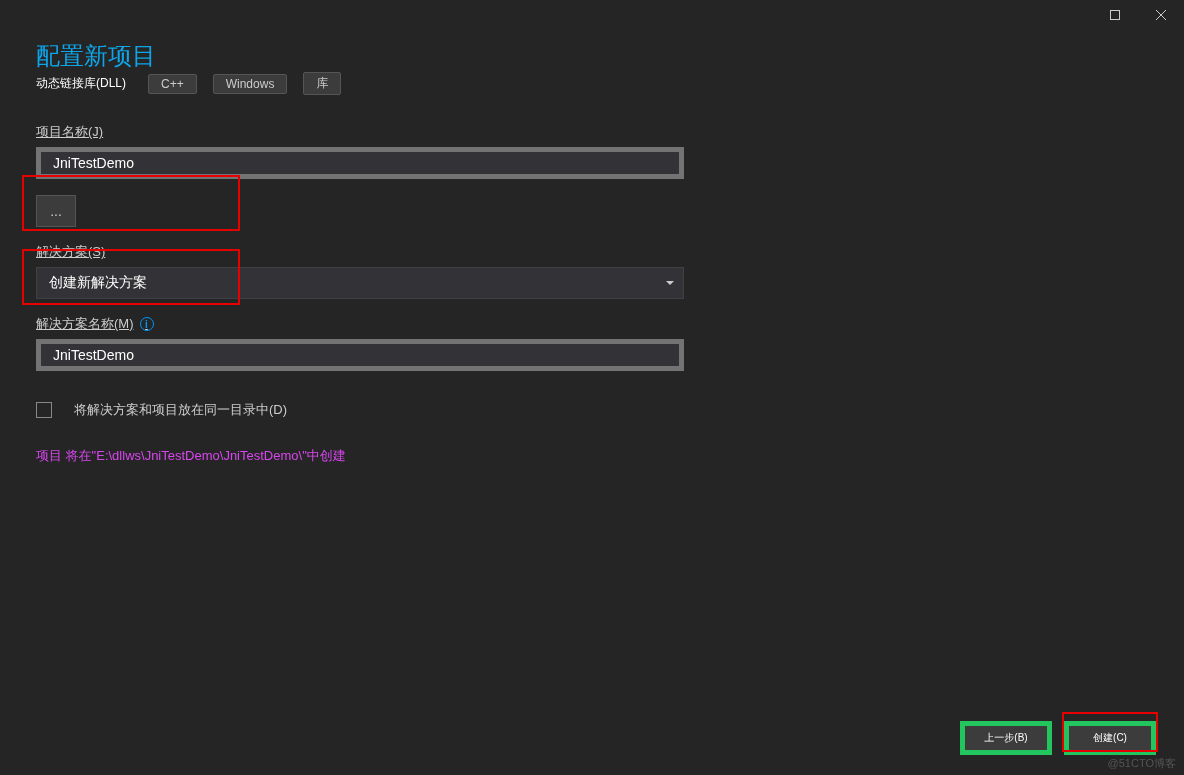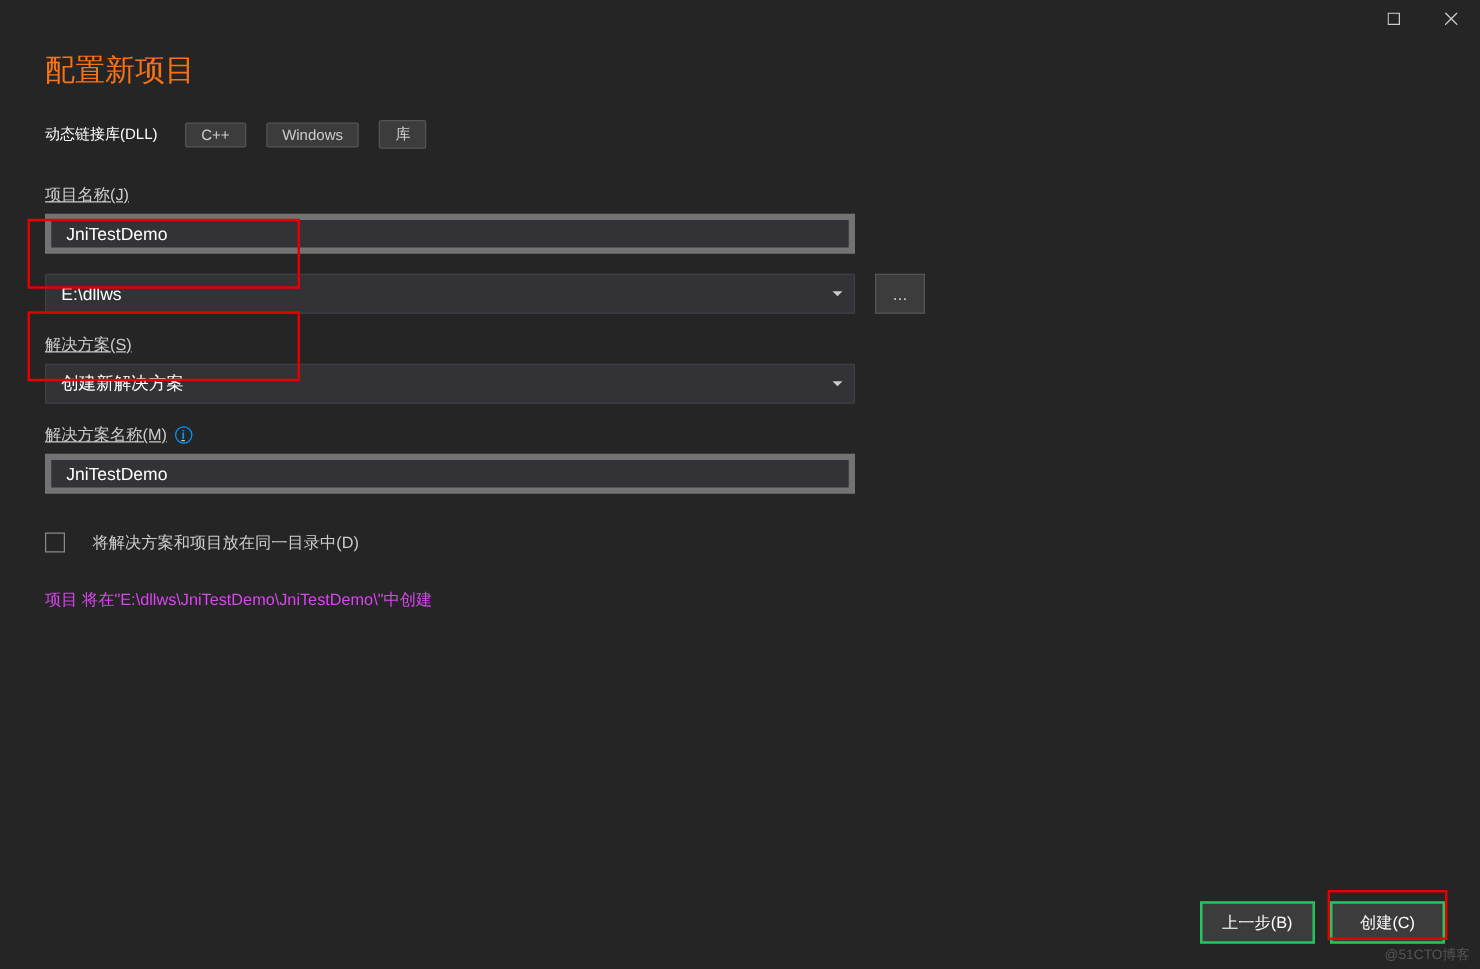--- a/index.html
+++ b/index.html
@@ -31,22 +31,21 @@
       justify-content: center;
       color: #cccccc;
       cursor: pointer;
     }
     .content {
       padding: 10px 36px 0 36px;
     }
     .page-title {
       font-size: 24px;
       font-weight: 400;
-      color: #f97316;
-      margin-bottom: 24px;
+      color: #0ea5e9;
     }
     .subtitle-row {
       display: flex;
       align-items: center;
       gap: 16px;
       margin-bottom: 28px;
     }
     .subtitle {
       font-size: 12px;
       color: #ffffff;
@@ -191,23 +190,23 @@
       position: absolute;
       bottom: 20px;
       right: 28px;
       display: flex;
       gap: 12px;
     }
     .footer-btn {
       min-width: 92px;
       height: 34px;
       background: #3c3c3c;
-      border: 2px solid #22c55e;
-      color: #ffffff;
-      font-size: 13px;
+      border: 5px solid #22c55e;
+      color: #ffffff;
+      font-size: 10px;
       display: flex;
       align-items: center;
       justify-content: center;
       cursor: pointer;
       padding: 0 16px;
       font-family: inherit;
     }
     .watermark {
       position: absolute;
       bottom: 4px;
@@ -243,26 +242,20 @@
     <span class="tag">库</span>
   </div>
 
   <div class="form-section">
     <div class="form-label">项目名称(J)</div>
     <input type="text" class="text-input" value="JniTestDemo" style="">
   </div>
 
   <div class="form-section">
     <div class="input-row">
-      <div class="select-wrapper">
-        <div class="select-input">
-          <span>E:\dllws</span>
-        </div>
-        <div class="dropdown-arrow"></div>
-      </div>
       <button class="browse-btn">...</button>
     </div>
   </div>
 
   <div class="form-section">
     <div class="form-label">解决方案(S)</div>
     <div class="input-row">
       <div class="select-wrapper">
         <div class="select-input">
           <span>创建新解决方案</span>

